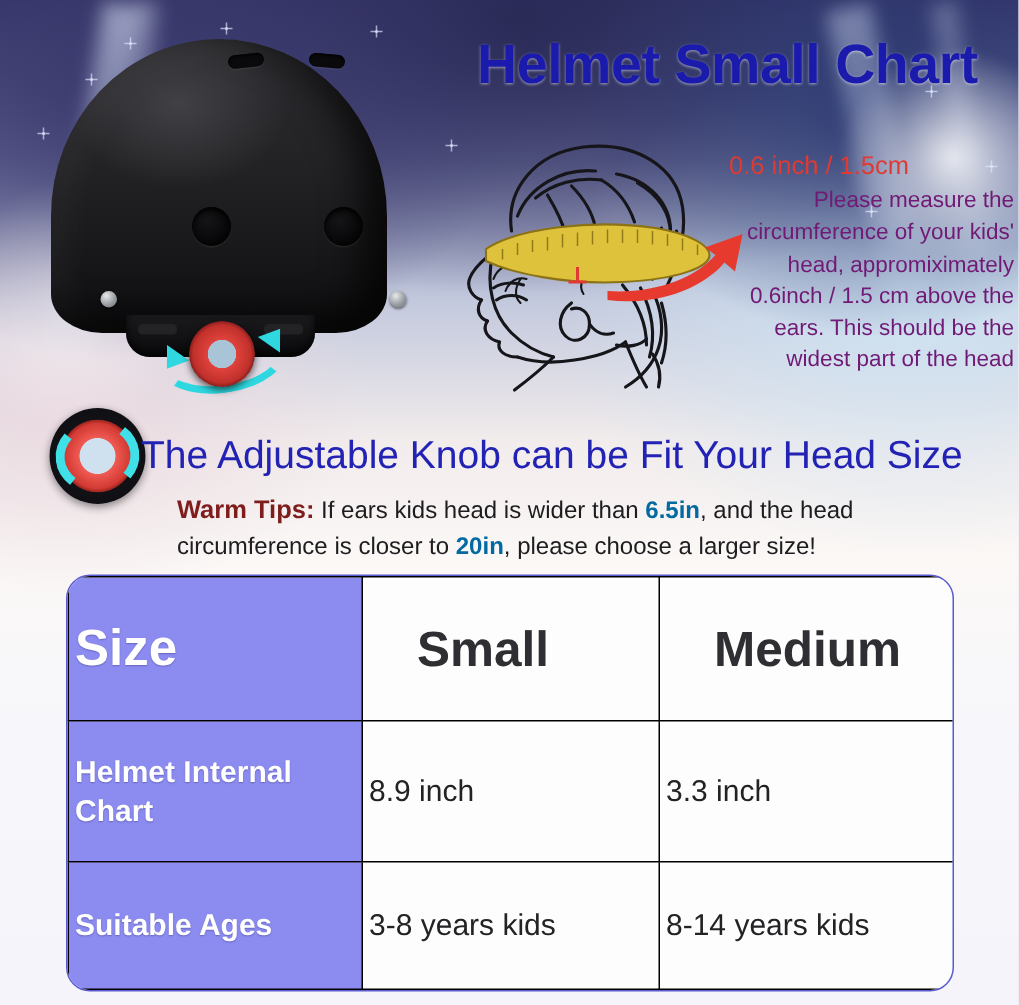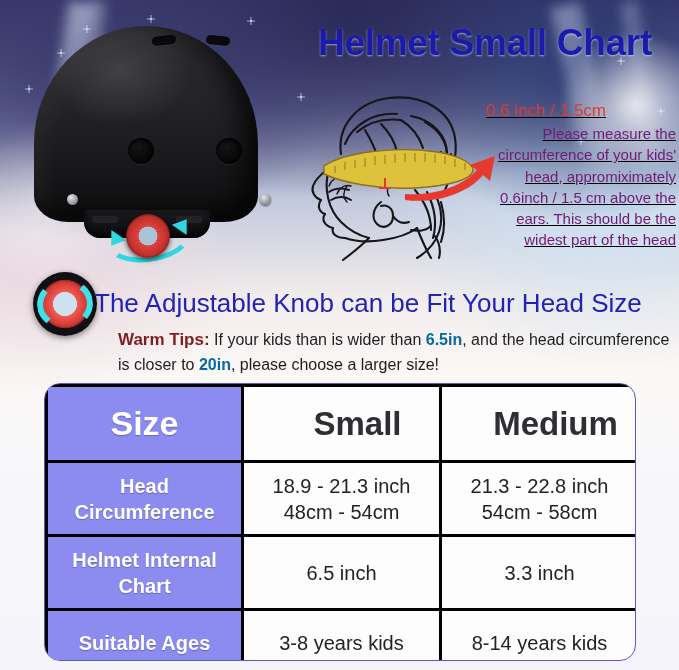--- a/index.html
+++ b/index.html
@@ -111,21 +111,21 @@
   }
   .arc-band{
     position:absolute; border:5px solid transparent; border-radius:50%;
   }
   .ab1{ left:94px; top:190px; width:88px; height:50px; border-bottom-color:#2fd8e0; transform:rotate(-8deg); }
 
   
   .head-wrap{ position:absolute; left:285px; top:82px; width:215px; height:185px; }
 
   
-  .callout{ position:absolute; left:486px; top:100px; width:190px;text-decoration:underline; }
+  .callout{ position:absolute; left:486px; top:100px; width:190px; }
   .callout-title{ font-size:17px; color:#e03a32; line-height:1.35; }
   .callout-body{ font-size:15px; color:#701a75; line-height:1.42;text-align:right; }
 
   
   .knob-badge{
     position:absolute; left:33px; top:272px; width:64px; height:64px; border-radius:50%;
     background:radial-gradient(circle at 50% 50%,
       #cfe0ee 0%, #cfe0ee 26%, #ef5a52 27%, #d23a33 48%, #9c241f 53%,
       #121216 54%, #0c0c10 100%);
     box-shadow:0 2px 6px rgba(0,0,0,.45);
@@ -152,21 +152,21 @@
   .size-table{
     position:absolute; left:44px; top:383px; width:592px; height:278px;
     border:1.5px solid #5a5ad0; border-radius:16px; overflow:hidden;
     background:#fdfdfe;
   }
   .size-table table{ width:100%; height:100%; border-collapse:collapse; table-layout:fixed; }
   .size-table col.c1{ width:196px; }
   .size-table col.c2{ width:198px; }
   .size-table col.c3{ width:198px; }
   .size-table td{
-    border:3px solid #000000; text-align:center; vertical-align:middle;
+    border:1px solid #000000; vertical-align:middle;
     color:#232326; padding:2px 4px;
   }
   .size-table tr td:first-child{
     background:#8b8bf0; color:#ffffff; font-weight:bold;
     text-shadow:0 1px 1px rgba(60,60,130,.45);
   }
   .hdr td{ height:76px; }
   .hdr td:first-child{ font-size:34px; }
   .hdr td.val{ font-size:33px; font-weight:bold; color:#2e2e33;padding-left:36px; }
   .rw td{ height:67px; font-size:19px; line-height:1.3; }
@@ -292,46 +292,39 @@
     <div class="callout-body">Please measure the circumference of your kids' head, appromiximately 0.6inch / 1.5 cm above the ears. This should be the widest part of the head</div>
   </div>
 
   <div class="knob-badge">
     <div class="knob-arc ka-l"></div>
     <div class="knob-arc ka-r"></div>
   </div>
   <div class="knob-line">The Adjustable Knob can be Fit Your Head Size</div>
 
   <div class="tips">
-    <span class="lead">Warm Tips:</span><span> If your kids than is wider than </span><b>6.5in</b><span>, and the head circumference is closer to </span><b>20in</b><span>, please choose a larger size!</span>
+    <span class="lead">Warm Tips:</span><span> If ears kids head is wider than </span><b>6.5in</b><span>, and the head circumference is closer to </span><b>20in</b><span>, please choose a larger size!</span>
   </div>
 
   <div class="size-table">
     <table>
       <colgroup>
           <col class="c1">
           <col class="c2">
           <col class="c3">
         </colgroup>
       <tbody>
         <tr class="hdr">
           <td>Size</td>
           <td class="val">Small</td>
           <td class="val">Medium</td>
         </tr>
         <tr class="rw tall">
-          <td>Head Circumference</td>
-          <td class="val cell2">18.9 - 21.3 inch
-48cm - 54cm</td>
-          <td class="val cell2">21.3 - 22.8 inch
-54cm - 58cm</td>
-        </tr>
-        <tr class="rw tall">
           <td>Helmet Internal Chart</td>
-          <td class="val">6.5 inch</td>
+          <td class="val">8.9 inch</td>
           <td class="val">3.3 inch</td>
         </tr>
         <tr class="rw">
           <td>Suitable Ages</td>
           <td class="val">3-8 years kids</td>
           <td class="val">8-14 years kids</td>
         </tr>
       </tbody>
     </table>
   </div>

